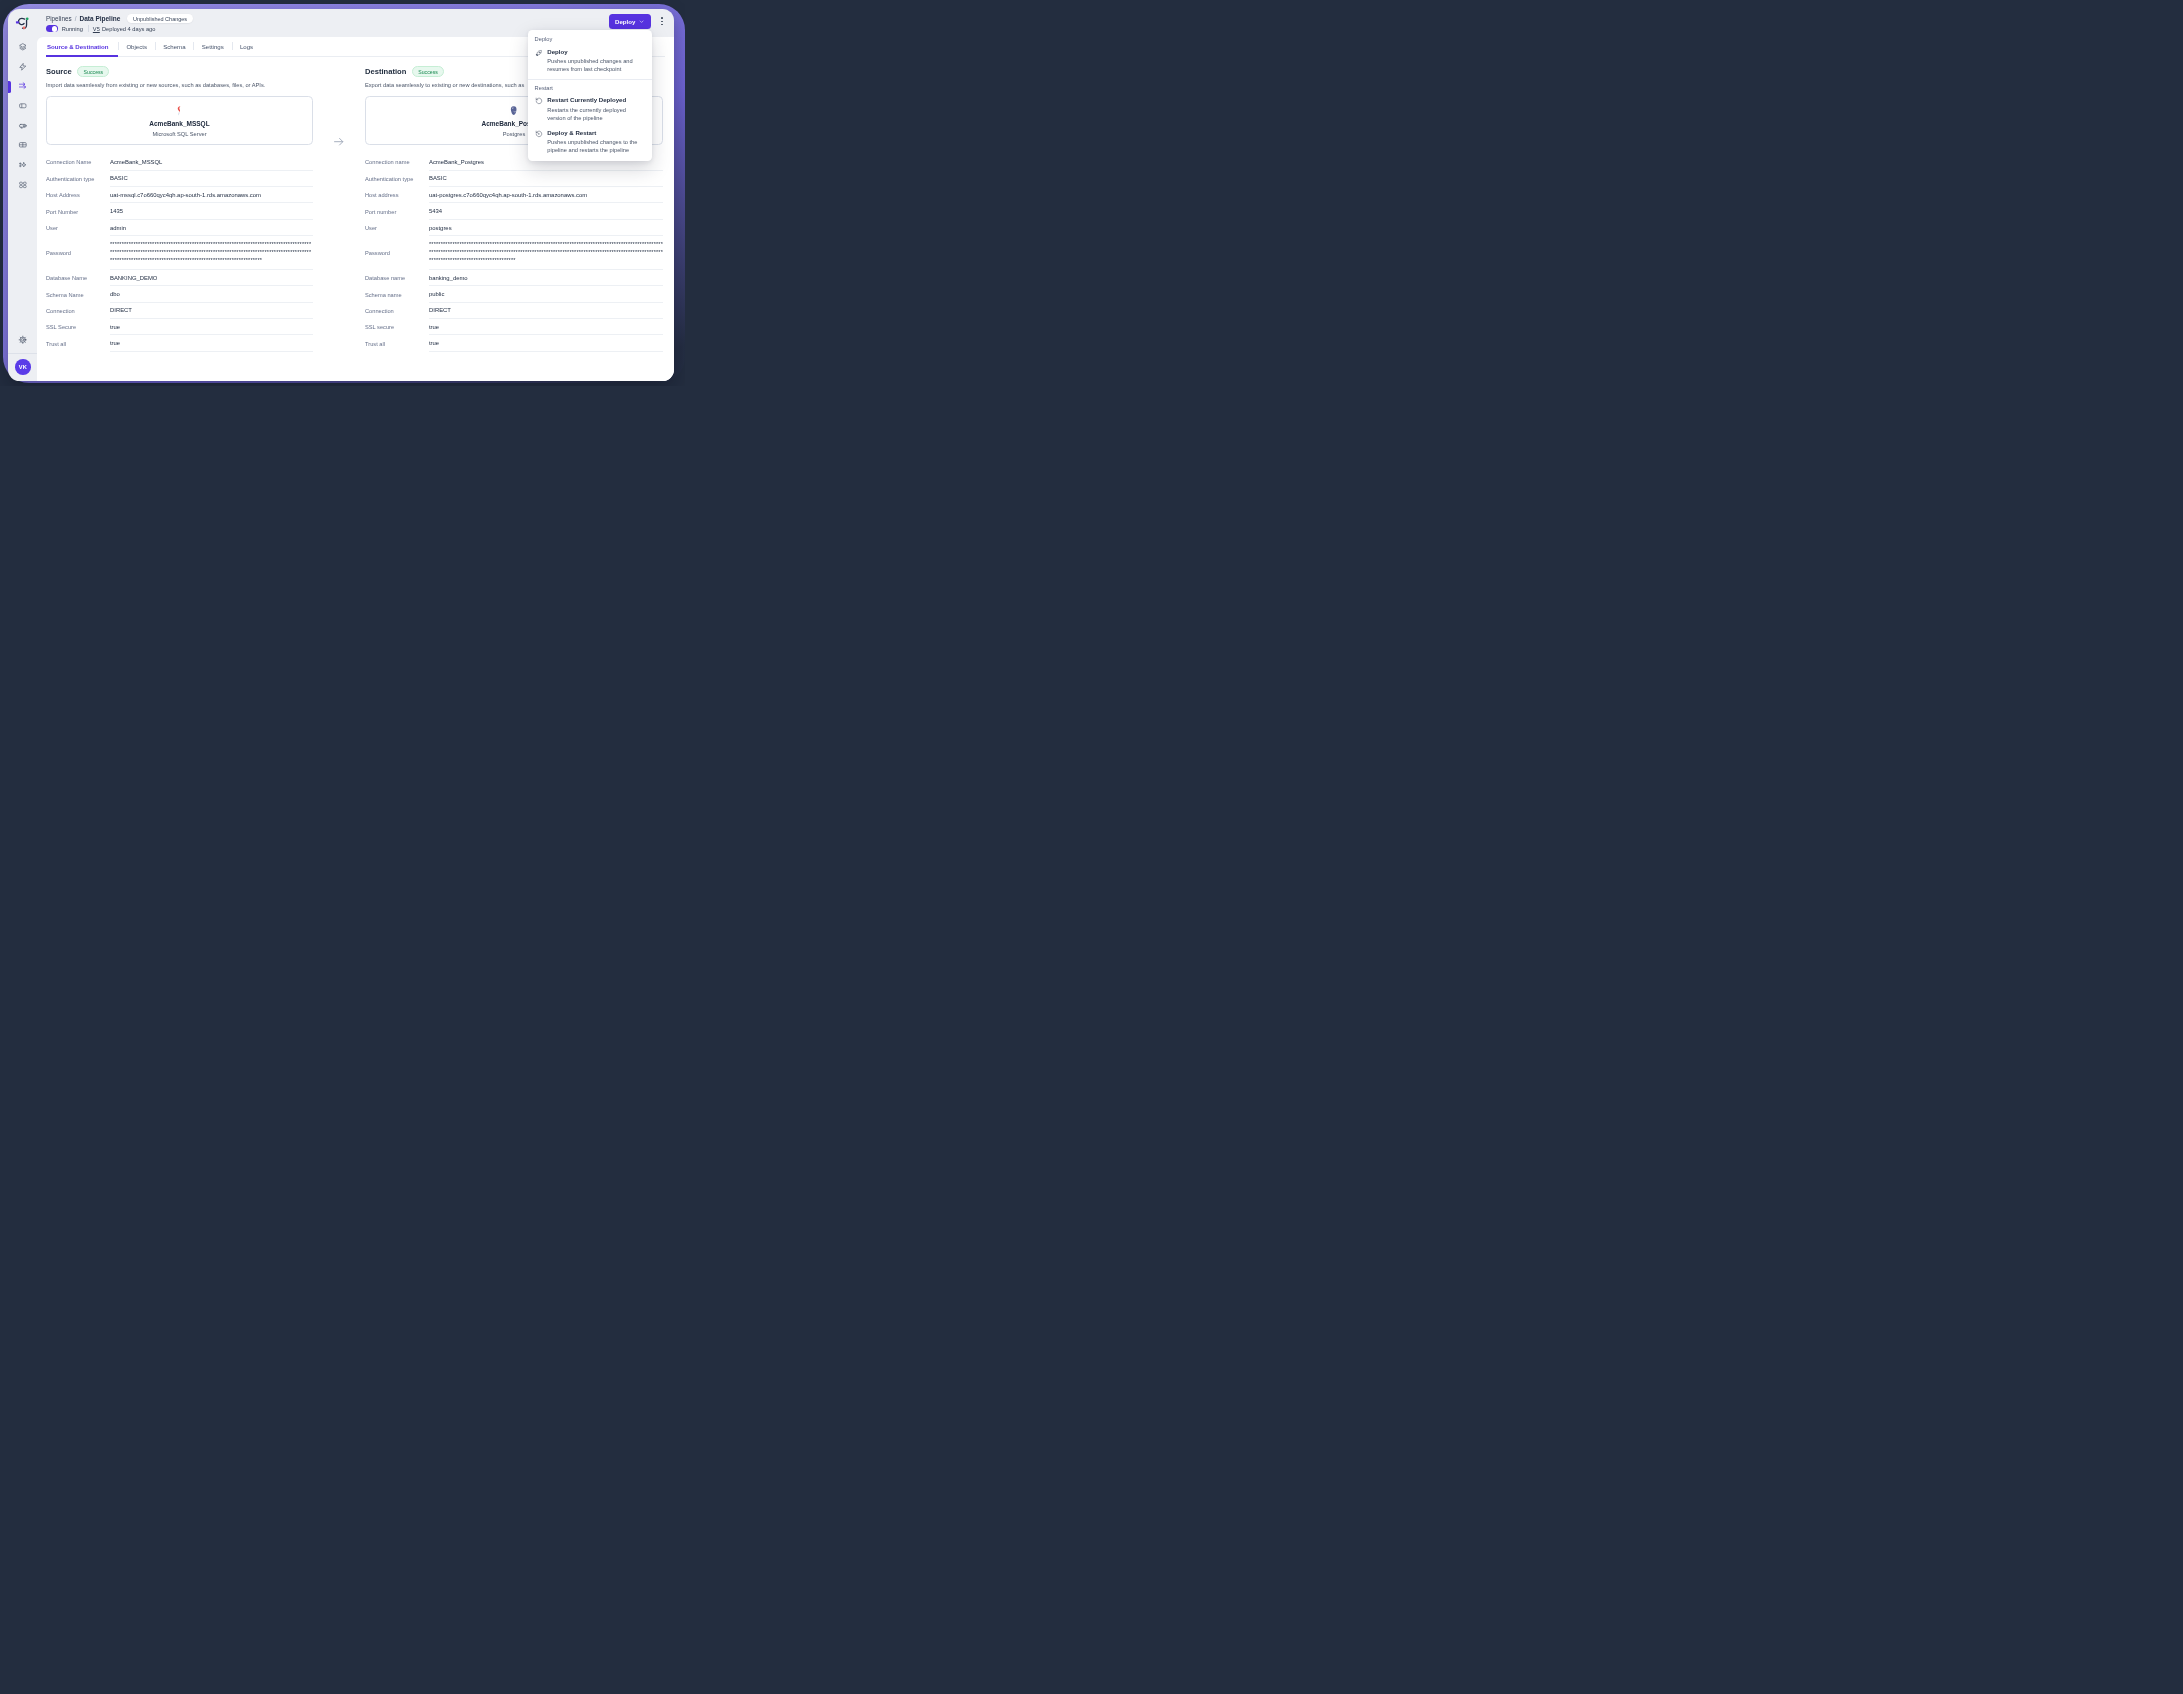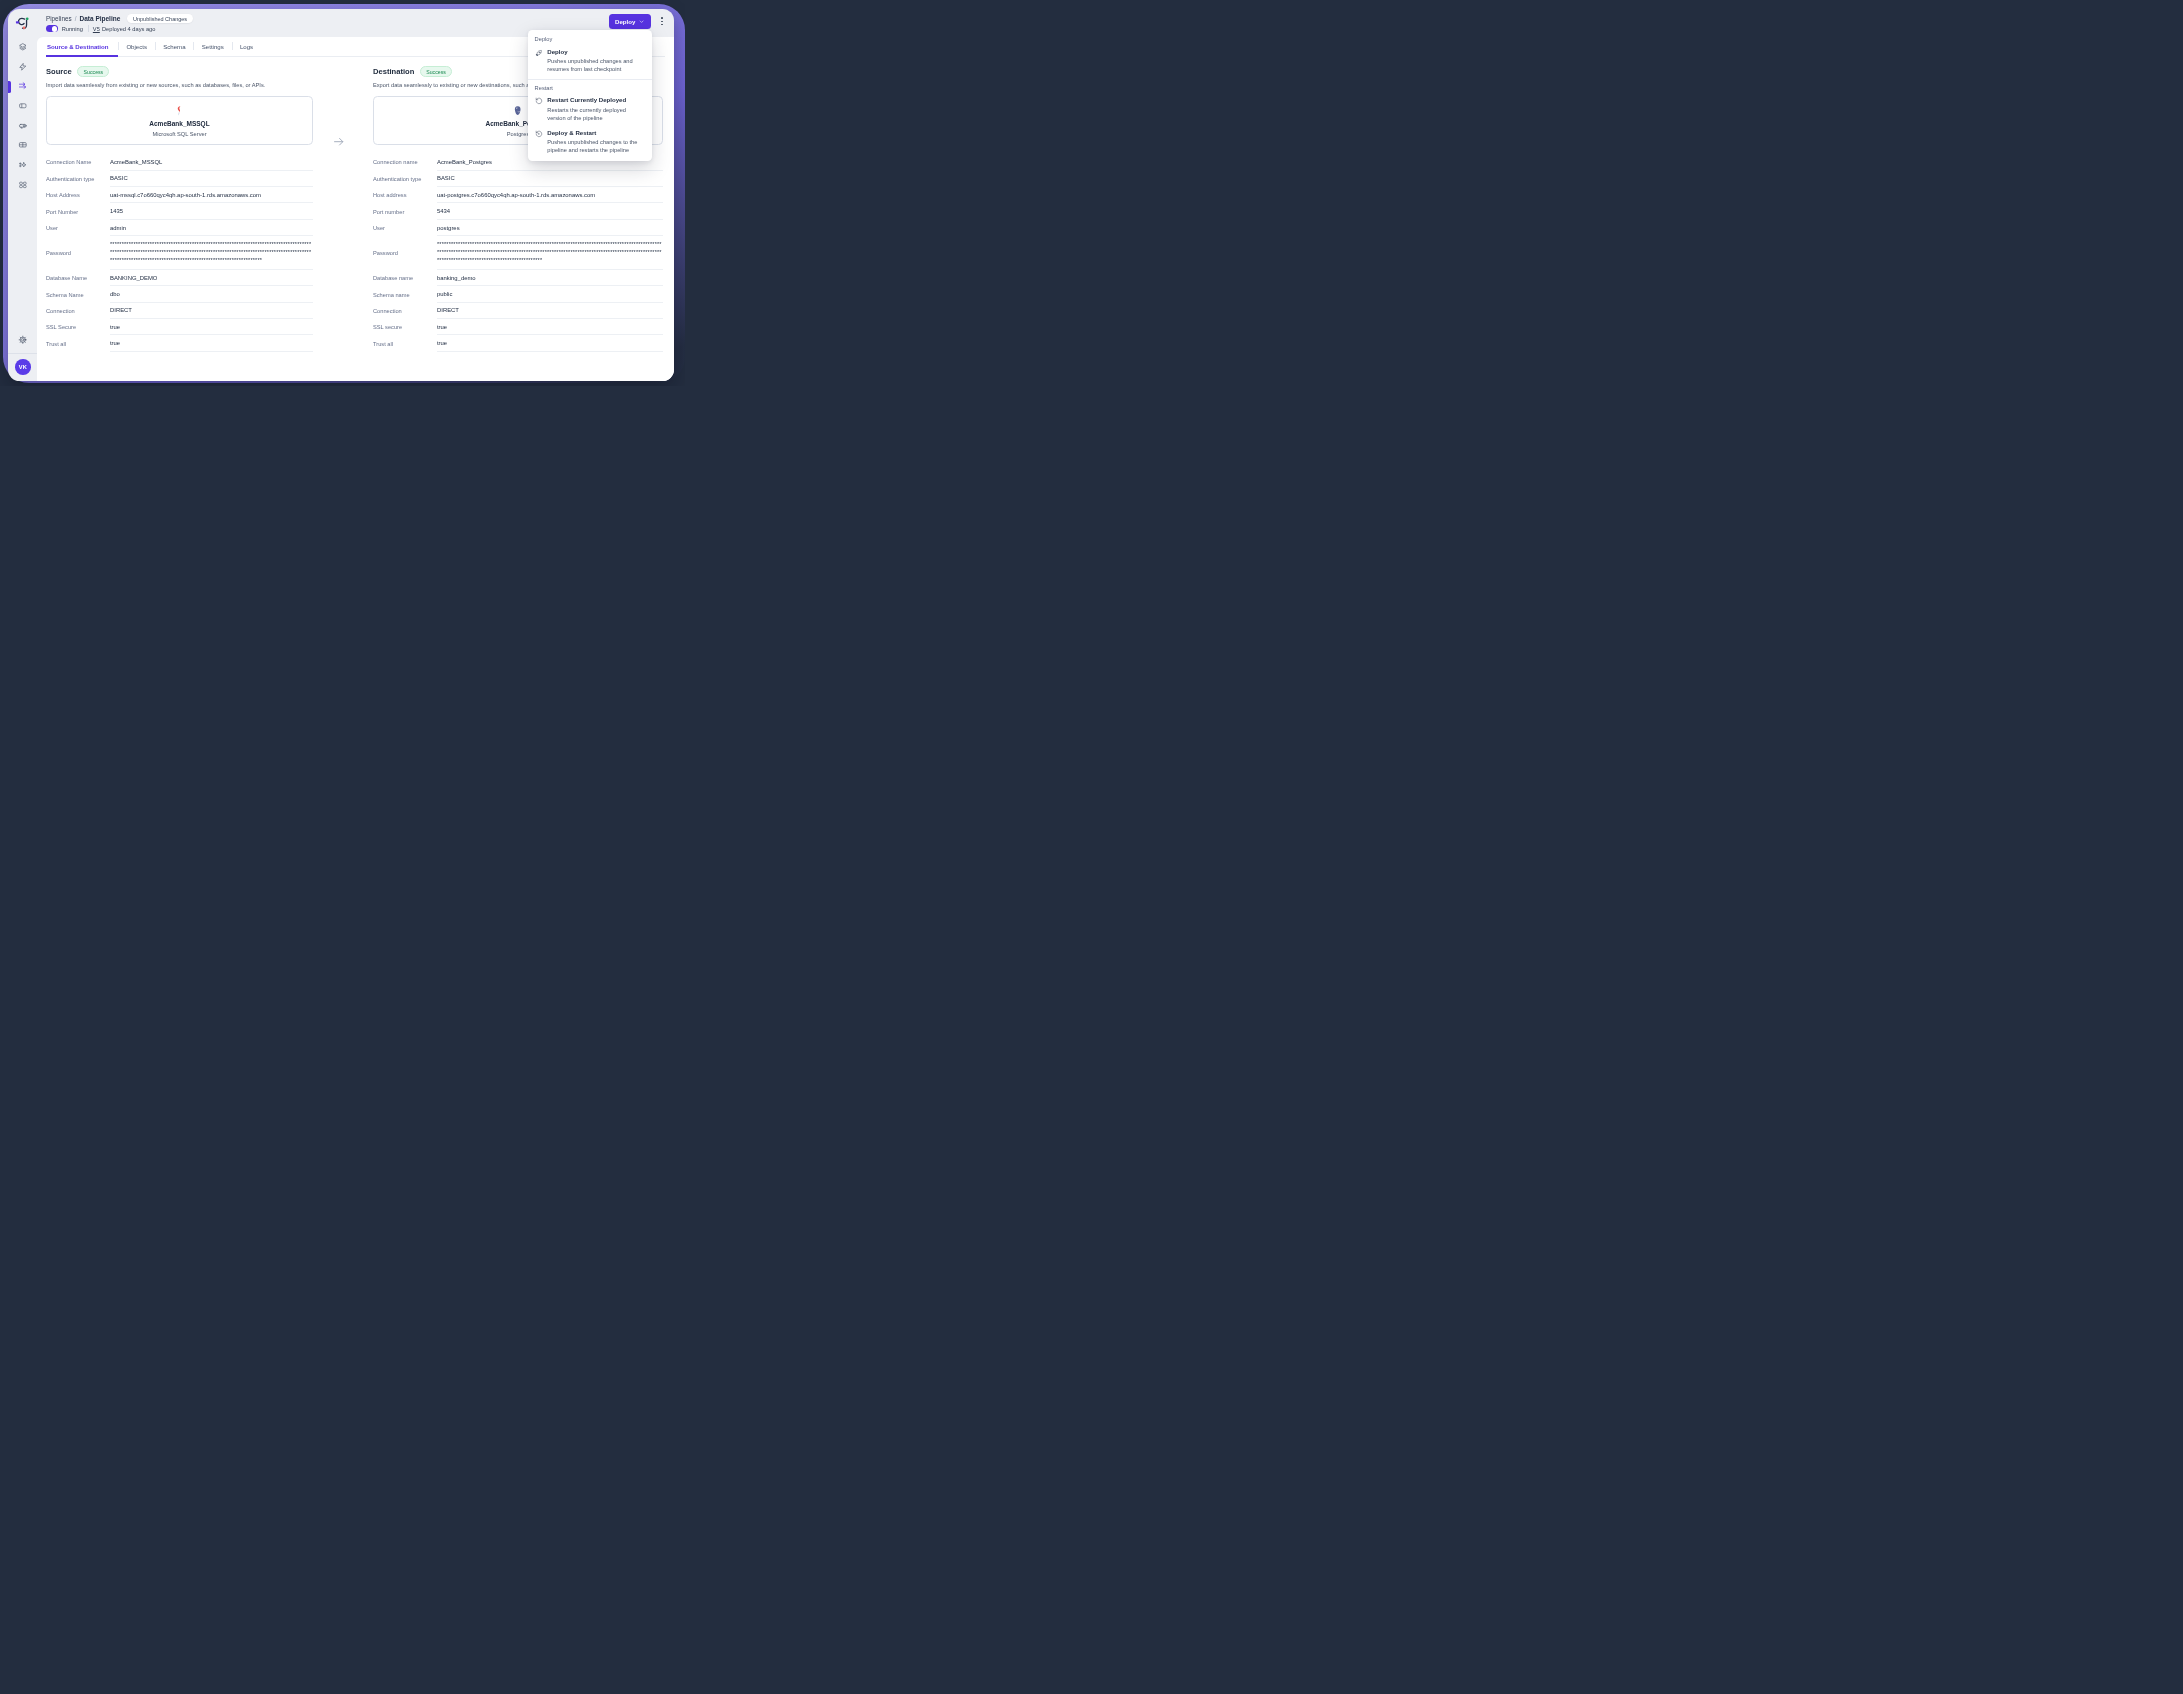--- a/index.html
+++ b/index.html
@@ -59,21 +59,21 @@
   .content { flex:1; background:#fff; border-top-left-radius:6.1px; position:relative; min-height:0; }
   .tabs { display:flex; align-items:center; margin:0 8.7px; border-bottom:0.9px solid #EAEDF2; height:20px; }
   .tab { font-size:6.1px; color:#46536B; font-weight:500; padding:0 7.9px; height:100%;
     display:flex; align-items:center; position:relative; cursor:pointer; }
   .tab:first-child { padding-left:0.9px; padding-right:9.6px; }
   .tab.active { color:#5733E0; font-weight:700; }
   .tab.active::after { content:''; position:absolute; left:0; right:0; bottom:-0.9px; height:1.3px; background:#5733E0; }
   .tabsep { width:0.4px; height:8.3px; background:#E4E8EF; }
   .cols { display:flex; padding:9.6px 10.5px 0 8.7px; }
   .col { width:267px; flex:none; }
-  .col.dest { flex:1; min-width:0;margin-left:8px; }
+  .col.dest { flex:1; min-width:0; }
   .arrowbox { flex:none; width:52px; display:flex; justify-content:center; padding-top:70px; }
   .arrowbox svg { width:11.4px; height:11.4px; }
   .ptitle-row { display:flex; align-items:center; }
   .ptitle { font-size:7.6px; font-weight:700; color:#1E2A3C; }
   .badge-success { margin-left:5.7px; background:#E7F8EE; border:0.4px solid #C6EED5; color:#1B8A52;
     font-size:5.2px; border-radius:436px; padding:1.3px 5.2px 1.7px; }
   .pdesc { margin-top:4.4px; font-size:5.7px; color:#4A5568; white-space:nowrap; overflow:hidden; }
   .conn-card { margin-top:8.3px; border:0.4px solid #DADFE8; border-radius:4.4px; height:49px;
     display:flex; flex-direction:column; align-items:center; justify-content:center; background:#fff; cursor:pointer; }
   .conn-card .cicon { width:11.4px; height:11.4px; }

